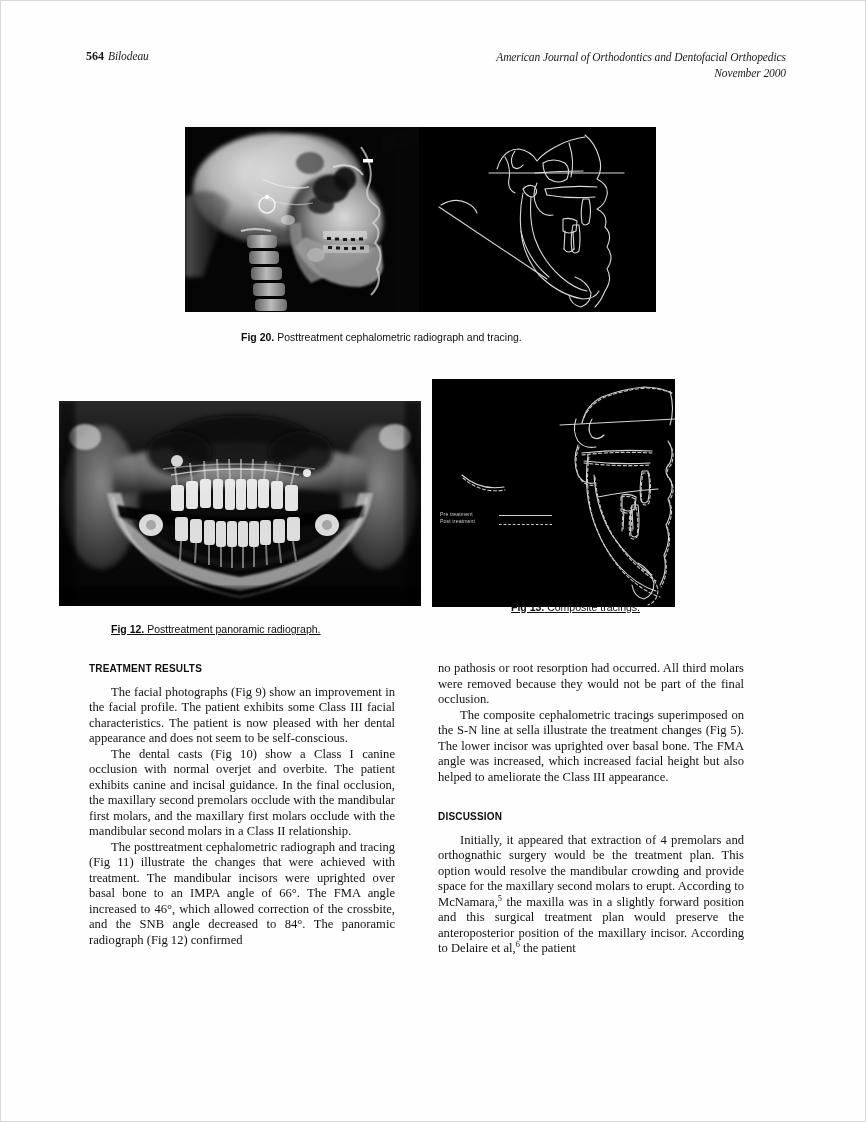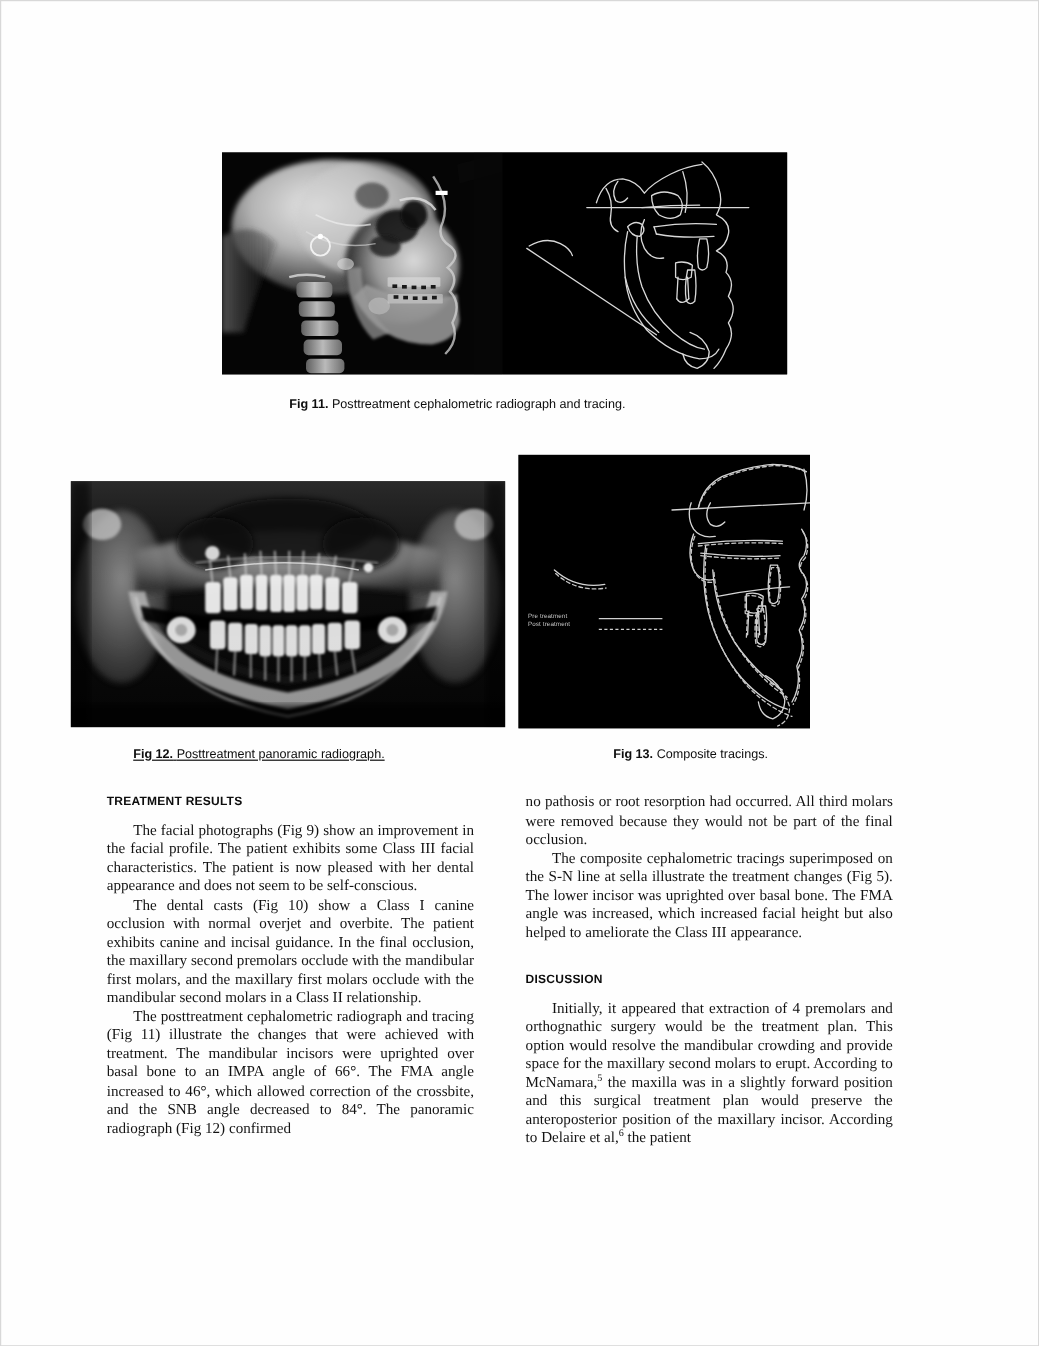--- a/index.html
+++ b/index.html
@@ -80,21 +80,21 @@
   #fig11-radio { position:absolute; left:0; top:0; width:234px; height:185px; overflow:hidden; background:#0a0a0a; }
   #fig11-trace { position:absolute; left:234px; top:0; width:237px; height:185px; overflow:hidden; background:#000; }
   #fig11-cap { left: 240px; top: 330px; }
 
   
   #fig12 { left: 58px; top: 400px; width: 362px; height: 205px; background:#111; }
   #fig12-cap { left: 110px; top: 622px; text-decoration: underline; }
 
   
   #fig13 { left: 431px; top: 378px; width: 243px; height: 228px; background:#000; }
-  #fig13-cap { left: 510px; top: 622px; }
+  #fig13-cap { left: 510px; top: 600px; text-decoration: underline; }
 
   .trace-legend {
     position: absolute;
     left: 8px; top: 132px;
     font-family: "Liberation Sans", sans-serif;
     font-size: 5.2px;
     color: #c8c8c8;
     line-height: 7px;
     letter-spacing: 0.1px;
   }
@@ -130,20 +130,29 @@
     margin: 0;
     text-indent: 22px;
   }
   sup { font-size: 8.4px; vertical-align: super; line-height: 0; }
 </style>
 </head>
 <body>
 
 <div class="page">
 
+  <div class="runhead">
+    <div class="runhead-left">
+      <span class="folio">564</span><span>Bilodeau</span>
+    </div>
+    <div class="runhead-right">
+      <div>American Journal of Orthodontics and Dentofacial Orthopedics</div>
+      <div>November 2000</div>
+    </div>
+  </div>
 
   <div class="fig-frame" id="fig11">
 
     <div id="fig11-radio">
       <svg width="234" height="185" viewBox="0 0 234 185" preserveAspectRatio="none">
         <defs>
           <radialGradient id="skullG" cx="42%" cy="35%" r="58%">
             <stop offset="0%" stop-color="#e8e8e8"></stop>
             <stop offset="55%" stop-color="#b4b4b4"></stop>
             <stop offset="100%" stop-color="#4a4a4a"></stop>
@@ -286,21 +295,21 @@
 
           <path d="M150,16 Q156,34 152,50"></path>
 
           <path d="M116,46 Q140,44 164,44"></path>
         </g>
       </svg>
     </div>
   </div>
 
   <div class="figcaption" id="fig11-cap">
-    <b>Fig 11.</b>
+    <b>Fig 20.</b>
     <span>Posttreatment cephalometric radiograph and tracing.</span>
   </div>
 
   <div class="fig-frame" id="fig12">
     <svg width="362" height="205" viewBox="0 0 362 205" preserveAspectRatio="none">
       <defs>
         <linearGradient id="panBg" x1="0" y1="0" x2="0" y2="1">
           <stop offset="0%" stop-color="#2a2a2a"></stop>
           <stop offset="35%" stop-color="#0e0e0e"></stop>
           <stop offset="100%" stop-color="#050505"></stop>

